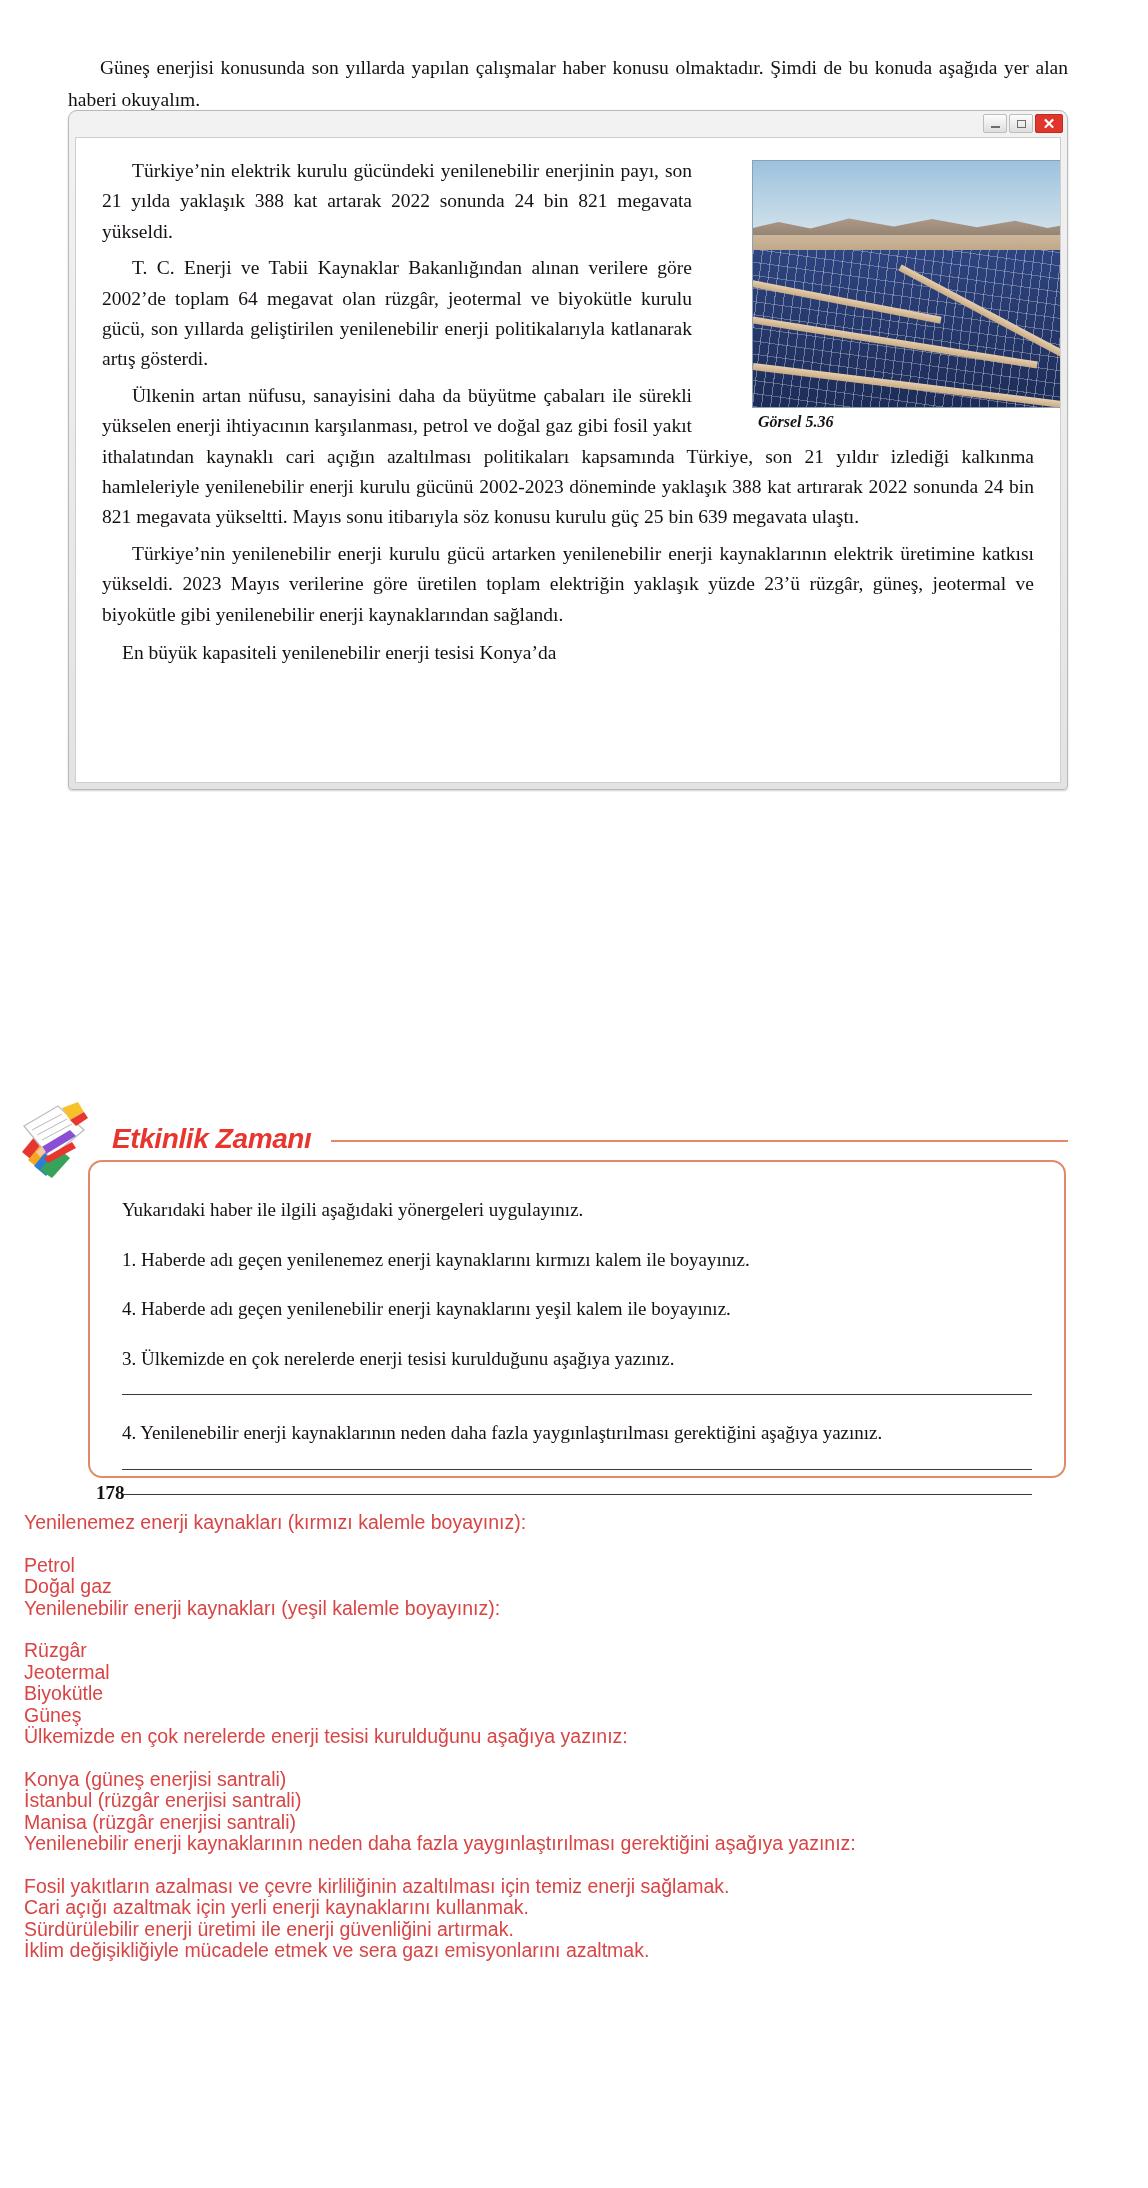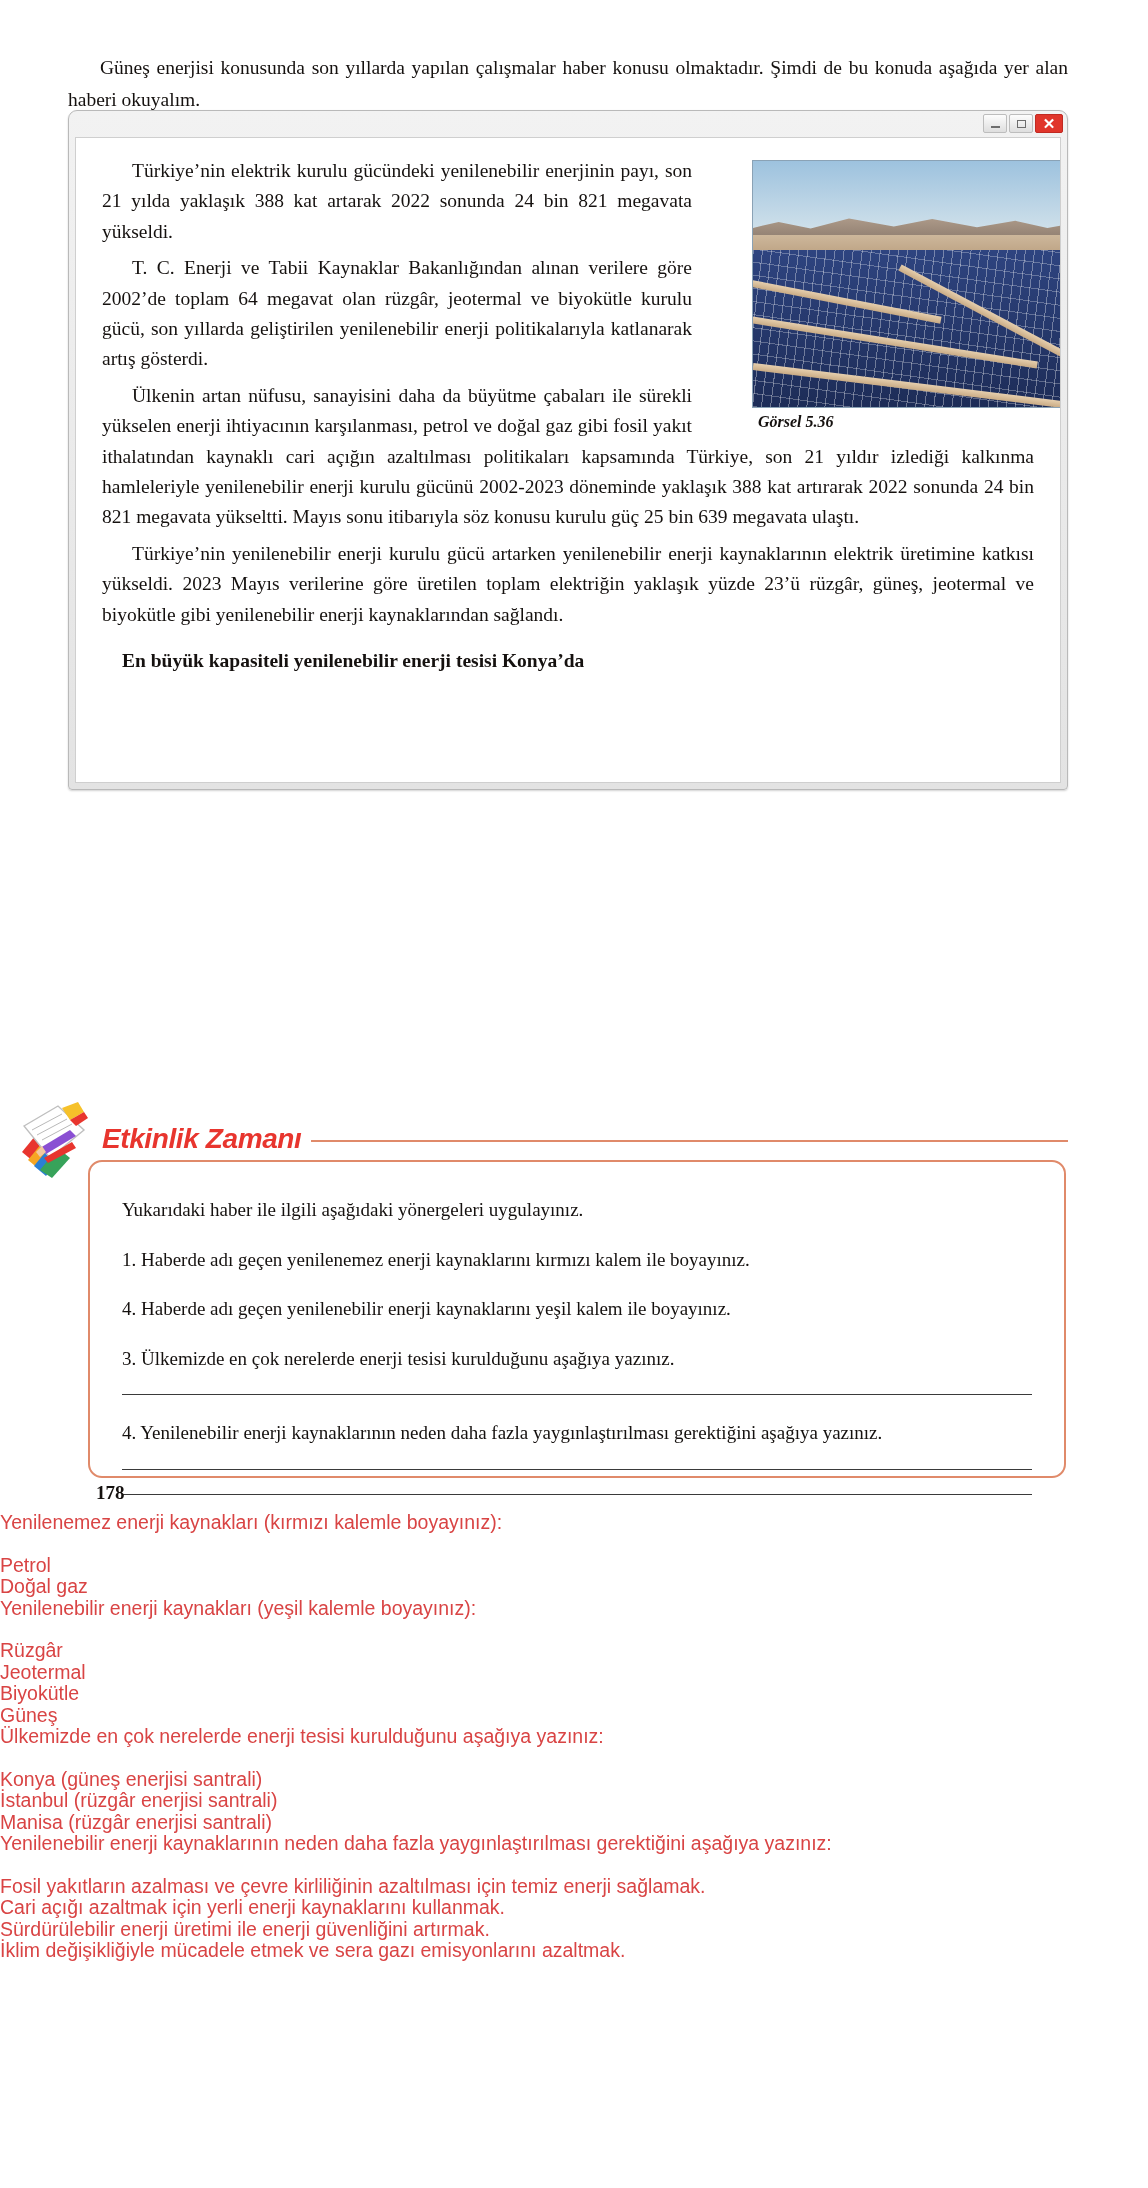--- a/index.html
+++ b/index.html
@@ -110,34 +110,34 @@
 
   .news-body p {
     margin:0 0 6px 0;
     font-size:19.5px;
     line-height:1.56;
     text-align:justify;
     text-indent:30px;
     hyphens:none;
   }
   .news-body p.subhead {
-    font-weight:bold; font-size:19.5px; text-indent:20px; margin-top:16px;
+    font-weight:normal; font-size:19.5px; text-indent:20px; margin-top:8px;
   }
 
   
   .activity {
     position:absolute;
     left:88px; top:1160px; width:978px; height:318px;
     border:2px solid #e08a6a;
     border-radius:14px;
     background:#fff;
   }
   .activity-header {
     position:absolute; left:-72px; top:-62px;
-    display:flex; align-items:center; gap:10px; width:1050px;
+    display:flex; align-items:center; gap:20px; width:1050px;
   }
   .act-icon { width:74px; height:78px; position:relative; flex:0 0 auto; }
   .act-title {
     font-family:"Liberation Sans", sans-serif;
     font-weight:bold; font-style:italic;
     color:#e8352e; font-size:28px; letter-spacing:-.4px;
     white-space:nowrap;
   }
   .act-rule { flex:1; height:2px; background:#e08a6a; margin-top:4px; }
 
@@ -156,20 +156,21 @@
     font-weight:bold; font-size:19px;
   }
 
   
   .answers {
     position:absolute; left:0px; top:1512px; width:1148px;
     font-family:"Liberation Sans", sans-serif;
     font-size:19.5px; line-height:21.4px;
     color:#d94444;
     white-space:pre-wrap;
+    padding-left:24px;
   }
   .answers div { white-space:pre; }
 </style>
 </head>
 <body>
 
 <div class="intro">
   <span class="indent"></span><span>Güneş enerjisi konusunda son yıllarda yapılan çalışmalar haber konusu olmaktadır. Şimdi de bu konuda aşağıda yer alan haberi okuyalım.</span>
 </div>
 

